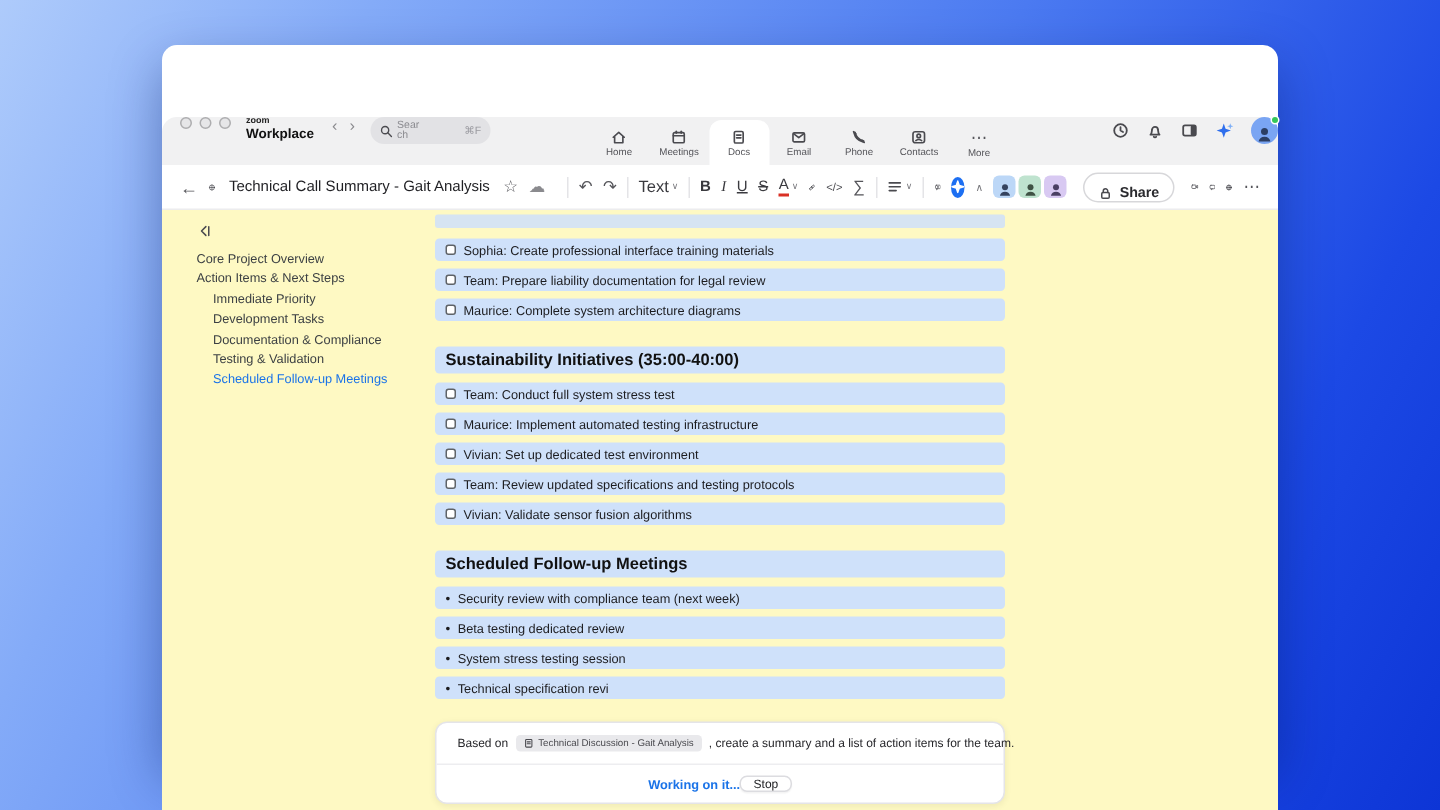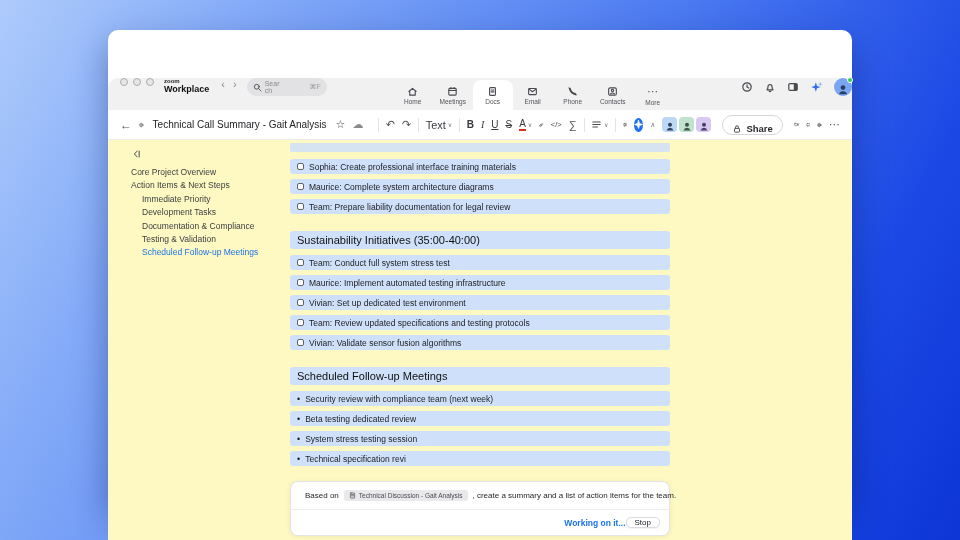--- a/index.html
+++ b/index.html
@@ -75,33 +75,33 @@
   .content { width:380px; }
   .partial-row { height:9px; margin-bottom:7px; background:#cfe1fa; border-radius:2px; overflow:hidden; opacity:.85; }
   .task-row {
     height:15px; margin-bottom:5px; background:#cfe1fa; border-radius:3px;
     display:flex; align-items:center; gap:5px; padding:0 7px; font-size:8.5px; color:#1c1c1f; white-space:nowrap;
   }
   .checkbox { width:7px; height:7px; border:1px solid #5f6368; border-radius:2px; background:#fff; flex:none; }
   .bullet { font-size:9px; color:#1c1c1f; }
   .section-heading {
     margin:17px 0 6px 0; background:#cfe1fa; border-radius:3px; padding:3px 7px;
-    font-size:11px; font-weight:normal; color:#111; height:18px; white-space:nowrap;
+    font-size:11px; font-weight:bold; color:#111; height:18px; white-space:nowrap;
   }
   
   .ai-panel {
     width:380px; margin-top:15px; background:#fff; border:1px solid #e4e4e8; border-radius:8px;
     box-shadow:0 1px 5px rgba(0,0,0,.07);
   }
   .ai-top { display:flex; align-items:center; gap:5px; padding:8px 9px; border-bottom:1px solid #ededf0; font-size:8px; color:#27272b; white-space:nowrap; }
   .chip {
     display:inline-flex; align-items:center; gap:3px; background:#e9e9ec; border-radius:3px;
     padding:2px 5px; font-size:6.5px; color:#4a4a4f;
   }
-  .ai-bottom { display:flex; align-items:center; justify-content:flex-end; padding:7px 9px; }
+  .ai-bottom { display:flex; align-items:center; justify-content:center; padding:7px 9px; }
   .working { color:#1a73e8; font-weight:bold; font-size:8.5px; }
   .stopbtn { border:1px solid #dcdce0; border-radius:5px; padding:0 8px; font-size:8px; color:#202124; background:#fff; box-shadow:0 1px 1px rgba(0,0,0,.05); }
   
   svg.ic { display:block; }
   svg.ic * { stroke:#4a4a4f; fill:none; stroke-width:1.2; stroke-linecap:round; stroke-linejoin:round; }
   svg.ic .fill { fill:#4a4a4f; stroke:none; }
   svg.ic.white * { stroke:#fff; }
   svg.ic.white .fill { fill:#fff; }
 </style>
 </head>
@@ -333,25 +333,25 @@
       <div class="content">
 
         <div class="partial-row"></div>
 
         <div class="task-row">
           <span class="checkbox"></span>
           <span>Sophia: Create professional interface training materials</span>
         </div>
         <div class="task-row">
           <span class="checkbox"></span>
+          <span>Team: Prepare liability documentation for legal review</span>
+        </div>
+        <div class="task-row">
+          <span class="checkbox"></span>
           <span>Maurice: Complete system architecture diagrams</span>
-        </div>
-        <div class="task-row">
-          <span class="checkbox"></span>
-          <span>Team: Prepare liability documentation for legal review</span>
         </div>
 
         <div class="section-heading">Sustainability Initiatives (35:00-40:00)</div>
 
         <div class="task-row">
           <span class="checkbox"></span>
           <span>Team: Conduct full system stress test</span>
         </div>
         <div class="task-row">
           <span class="checkbox"></span>

